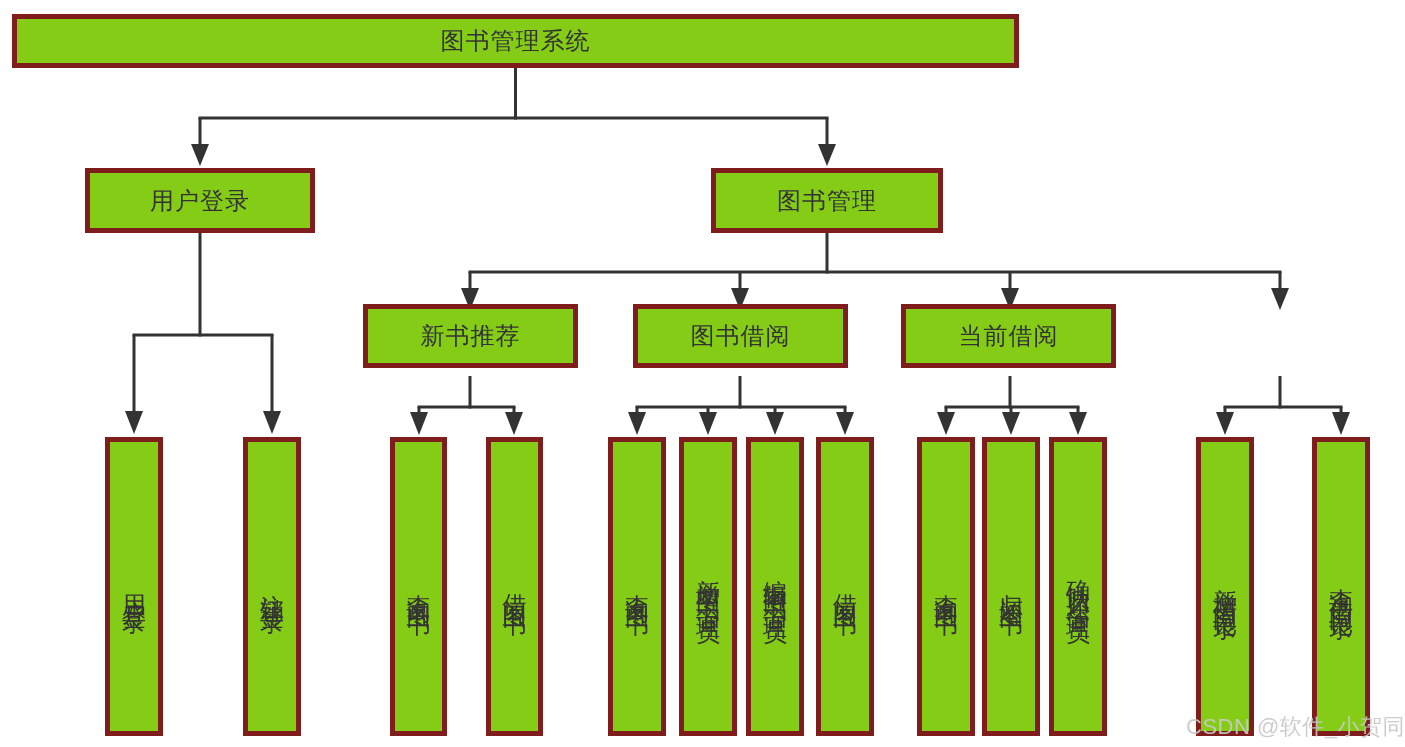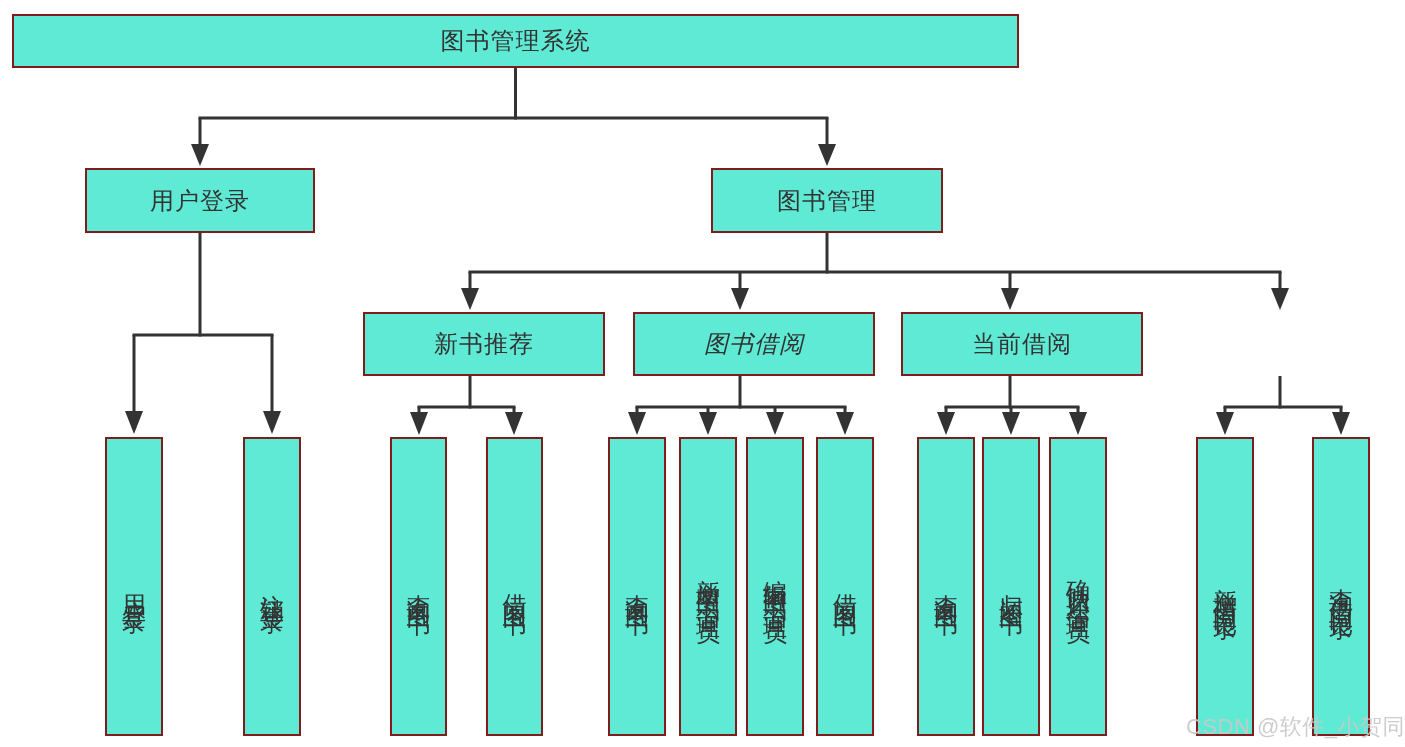--- a/index.html
+++ b/index.html
@@ -19,22 +19,22 @@
     position: absolute;
     left: 0;
     top: 0;
     width: 1405px;
     height: 747px;
     pointer-events: none;
   }
   .box {
     position: absolute;
     box-sizing: border-box;
-    background: #5eead4;
-    border: 2px solid #7f1d1d;
+    background: #84cc16;
+    border: 5px solid #7f1d1d;
     display: flex;
     align-items: center;
     justify-content: center;
     color: #333333;
   }
   .hlabel {
     font-size: 24px;
     color: #333333;
     white-space: nowrap;
     letter-spacing: 1px;
@@ -44,23 +44,23 @@
     text-orientation: mixed;
     font-size: 24px;
     letter-spacing: 6px;
     color: #333333;
     line-height: 1;
   }
   
   .root-box   { left: 12px;  top: 14px;  width: 1007px; height: 54px; }
   .l2-user    { left: 85px;  top: 168px; width: 230px;  height: 65px; }
   .l2-book    { left: 711px; top: 168px; width: 232px;  height: 65px; }
-  .l3         { top: 312px; height: 64px; width: 242px; }
+  .l3         { top: 304px; height: 64px; width: 215px; }
   .l3-nb      { left: 363px; }
-  .l3-bb      { left: 633px; font-style: italic; }
+  .l3-bb      { left: 633px; }
   .l3-cb      { left: 901px; justify-content: center; }
   .l3-br      { left: 1172px; }
   .leaf       { top: 437px; height: 299px; width: 58px; }
   .leaf-ul    { left: 105px; }
   .leaf-lo    { left: 243px; }
   .leaf-nbq   { left: 390px; width: 57px; }
   .leaf-nbb   { left: 486px; width: 57px; }
   .leaf-bbq   { left: 608px; }
   .leaf-bba   { left: 679px; }
   .leaf-bbe   { left: 746px; }

